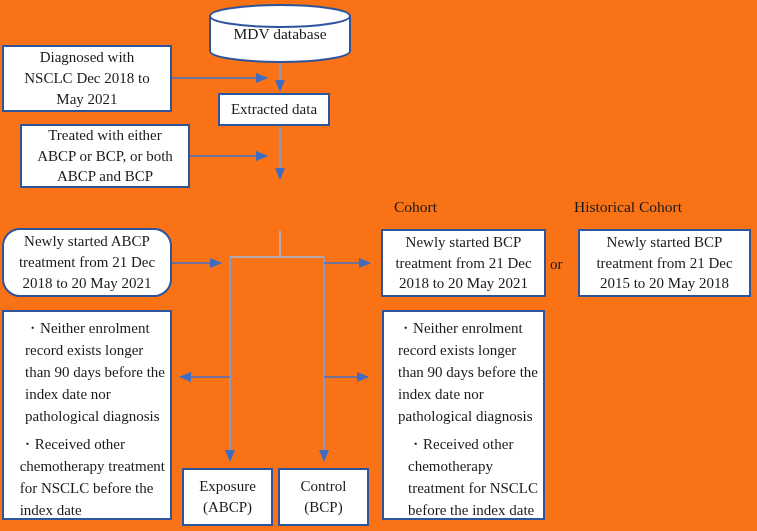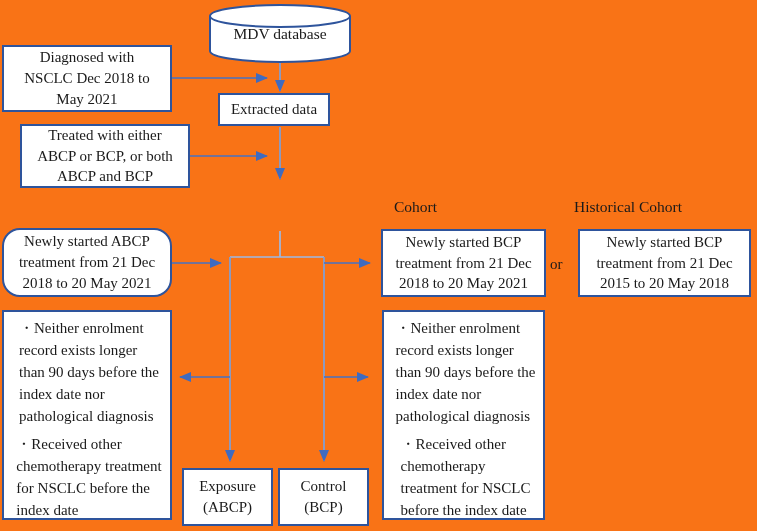--- a/index.html
+++ b/index.html
@@ -34,21 +34,21 @@
     z-index: 1;
   }
   .box.thick { border-width: 3px; }
   .multiline { white-space: pre-line; }
   .label {
     position: absolute;
     font-size: 15.5px;
     z-index: 1;
   }
   .exclusion {
-    align-items: center;
+    align-items: flex-end;
     text-align: left;
     justify-content: center;
     padding: 14px 5px 6px 9px;
     line-height: 1.47;
   }
   .exclusion p { margin: 3px 0; }
   .cyl-label {
     position: absolute;
     left: 209px; top: 25px; width: 142px;
     text-align: center;

